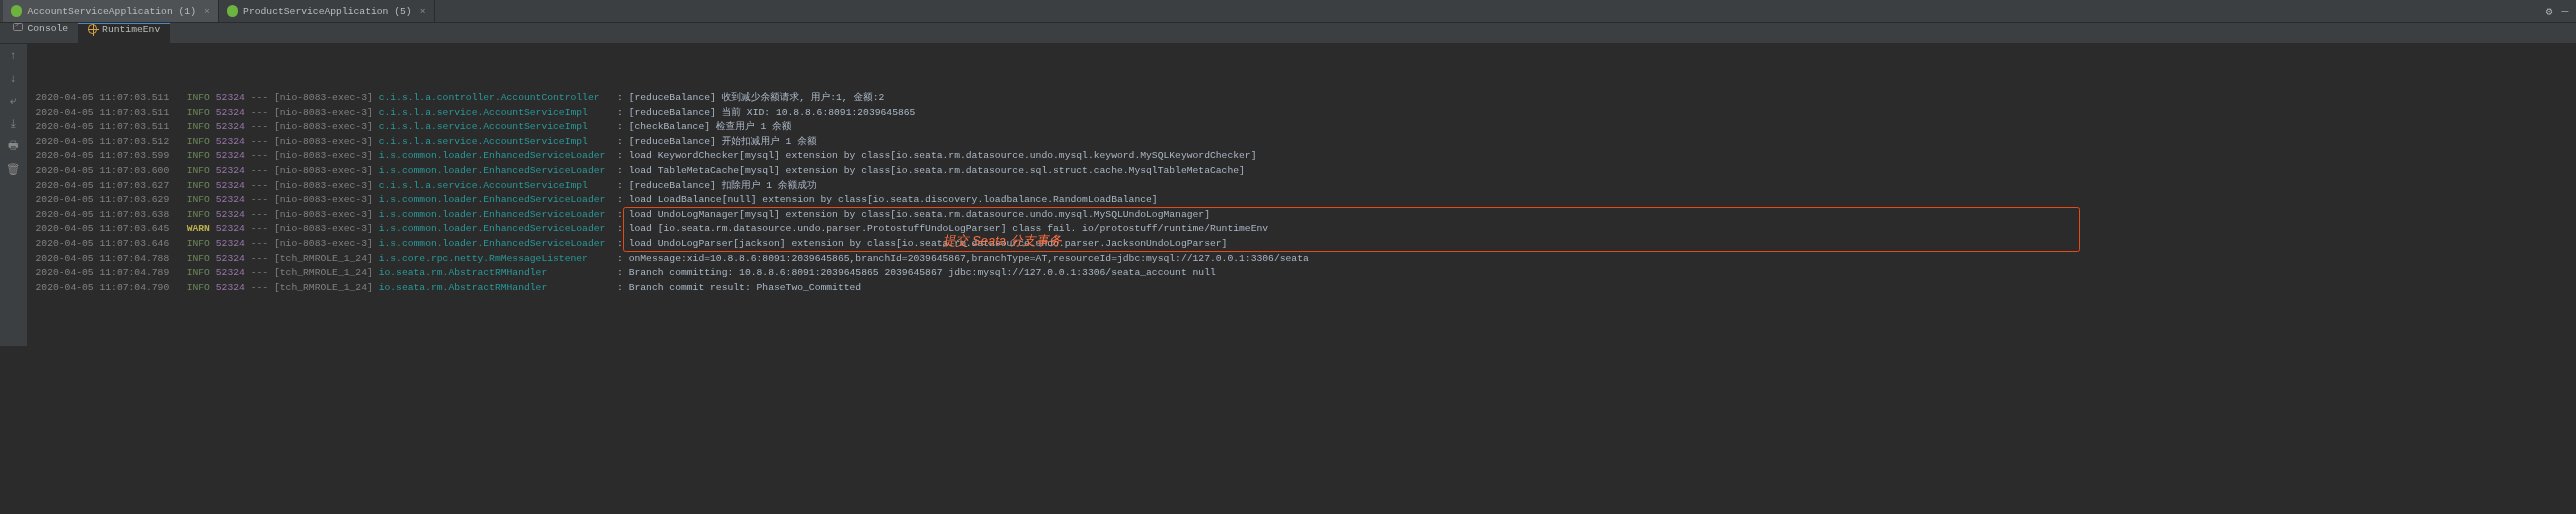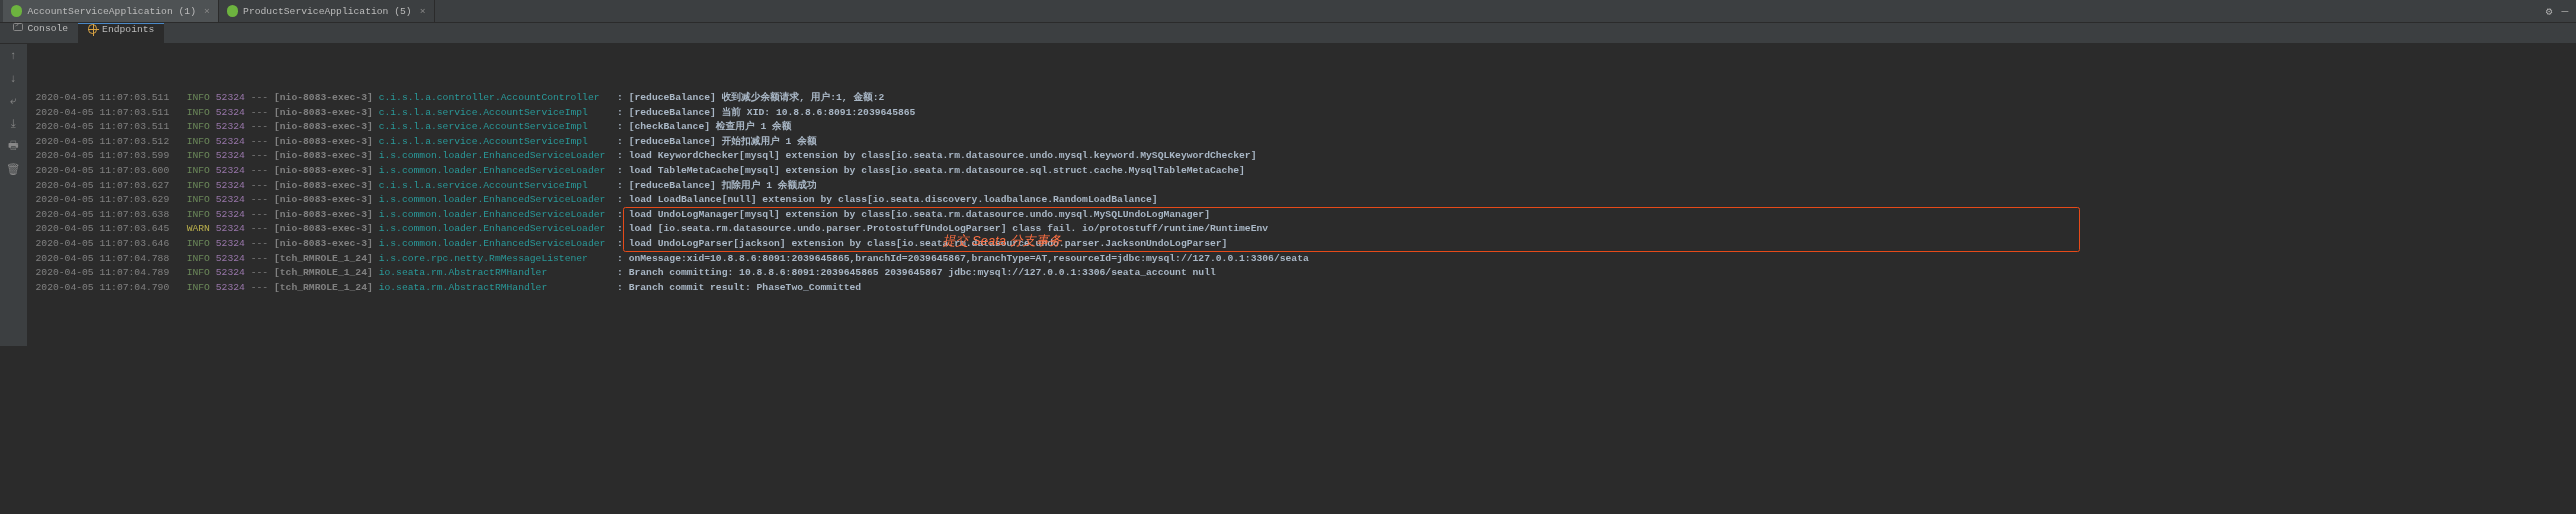--- a/index.html
+++ b/index.html
@@ -131,26 +131,26 @@
     background:#2b2b2b;
     padding: 3.2px 0 6.5px 8px;
     white-space: pre;
     line-height: 14.6px;
     position: relative;
   }
   .row { display:block; }
 
   .ts     { color:#808080;margin-top:38px; }
   .lvl-info { color:#6a8759;text-align:right; }
-  .lvl-warn { color:#bbb04c; }
+  .lvl-warn { color:#bbb04c;font-weight:bold; }
   .pid    { color:#9876aa;margin-top:10px; }
   .dash   { color:#808080; }
-  .thr    { color:#808080;font-weight:bold; }
+  .thr    { color:#808080; }
   .logger { color:#299999;text-align:center; }
-  .msg    { color:#a9b7c6;font-weight:bold; }
+  .msg    { color:#a9b7c6; }
 
   
   .hl-box {
     position:absolute;
     border:1.6px solid #e64a19;
     border-radius:2.4px;
     pointer-events:none;
   }
   .annotation {
     position:absolute;
@@ -179,21 +179,21 @@
   <div class="minus-icon">—</div>
 </div>
 
 <div class="subtabs">
   <div class="subtab">
     <span class="console-icon"></span>
     <span>Console</span>
   </div>
   <div class="subtab active">
     <span class="endpoints-icon"></span>
-    <span>Endpoints</span>
+    <span>RuntimeEnv</span>
   </div>
 </div>
 
 <div class="main">
   <div class="gutter">
     <div class="tool">↑</div>
     <div class="tool">↓</div>
     <div class="tool">⤶</div>
     <div class="tool">⤓</div>
     <div class="tool">🖶</div>

